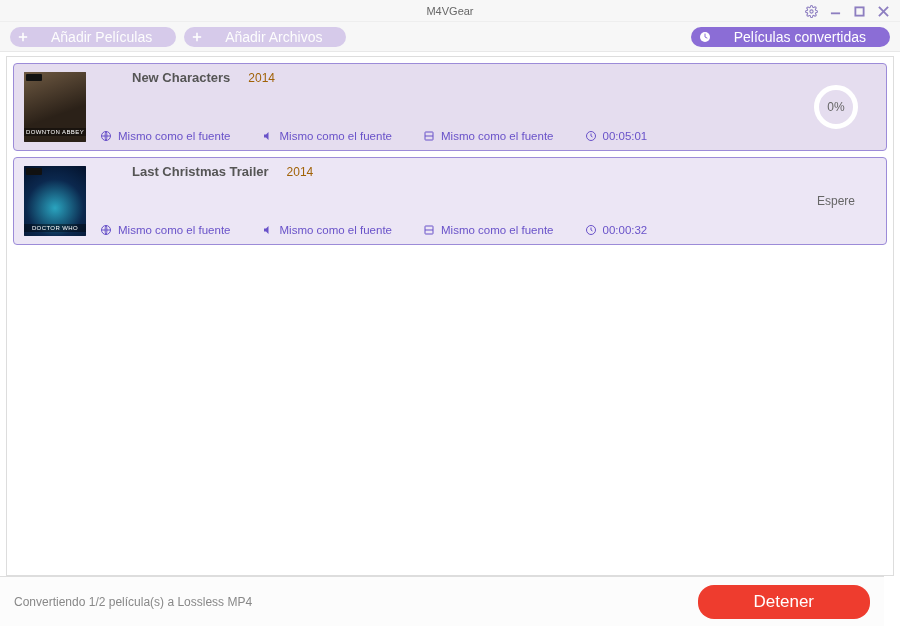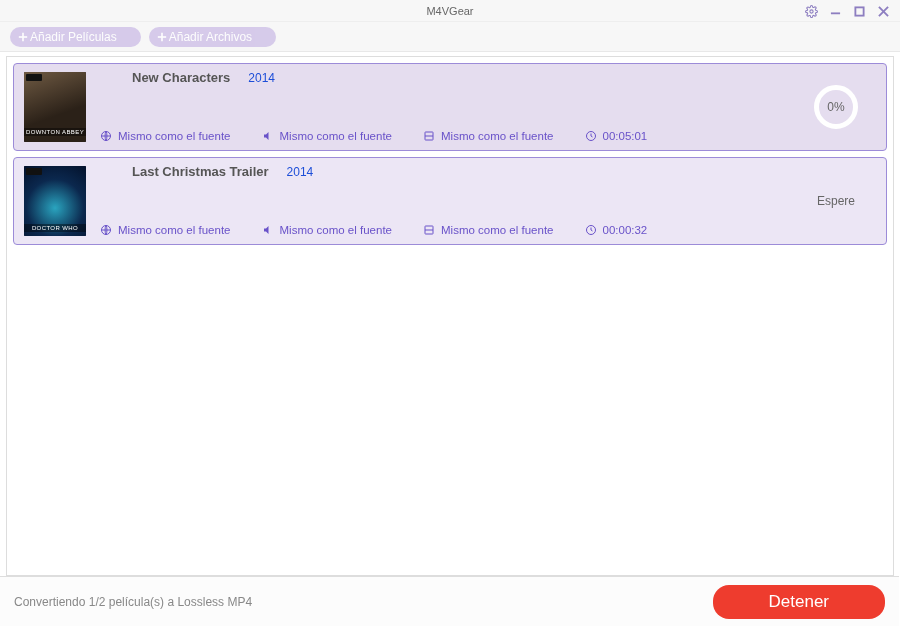--- a/index.html
+++ b/index.html
@@ -60,23 +60,23 @@
     position: relative;
     border-bottom: 1px solid #e8e8e8;
   }
   .pillbtn {
     display: inline-flex;
     align-items: center;
     background: #cbbce6;
     color: #fff;
     border-radius: 12px;
     padding: 3px 24px 3px 8px;
-    font-size: 12px;
+    font-size: 14px;
     cursor: pointer;
-    gap: 2px;
+    gap: 23px;
     height: 20px;
     opacity: .75;
   }
   .pillbtn.converted {
     position: absolute;
     right: 10px;
     background: #8b6dd6;
     opacity: 1;
   }
   .pillbtn svg { flex-shrink: 0; }
@@ -160,21 +160,21 @@
     margin-top: -2px;
     padding-left: 32px;
   }
   .cardbody .titleline .mtitle {
     font-weight: 600;
     font-size: 13px;
     color: #555;
   }
   .cardbody .titleline .year {
     font-size: 12px;
-    color: #1d4ed8;
+    color: #a16207;
   }
   .cardbody .desc {
     font-size: 11.5px;
     color: #666;
     margin-top: 4px;
   }
   .metarow {
     display: flex;
     align-items: center;
     gap: 31px;
@@ -207,21 +207,21 @@
     display: flex;
     align-items: center;
     justify-content: center;
     color: #666;
     font-size: 12px;
   }
 
   
   .footer {
     position: absolute;
-    left: 0; right: 1px; bottom: 0;
+    left: 0; right: 16px; bottom: 0;
     height: 50px;
     border-top: 1px solid #ddd;
     background: #fcfcfc;
     display: flex;
     align-items: center;
     padding: 0 14px;
   }
   .footer .ftext {
     flex: 1;
     color: #888;
@@ -276,20 +276,27 @@
       </svg>
     <span>Añadir Películas</span>
   </div>
   <div class="pillbtn">
     <svg width="10" height="10" viewBox="0 0 12 12">
         <line x1="6" y1="1" x2="6" y2="11" stroke="#fff" stroke-width="2"></line>
         <line x1="1" y1="6" x2="11" y2="6" stroke="#fff" stroke-width="2"></line>
       </svg>
     <span>Añadir Archivos</span>
   </div>
+  <div class="pillbtn converted">
+    <svg width="12" height="12" viewBox="0 0 24 24" fill="#fff">
+        <circle cx="12" cy="12" r="10" fill="#fff"></circle>
+        <path d="M12 6v6l4 2" stroke="#8b6dd6" stroke-width="2" fill="none" stroke-linecap="round"></path>
+      </svg>
+    <span>Películas convertidas</span>
+  </div>
 </div>
 
 <div class="list">
 
   <div class="card">
     <div class="thumb downton">
       <div class="tag"></div>
       <div class="band">DOWNTON ABBEY</div>
     </div>
     <div class="cardbody">

